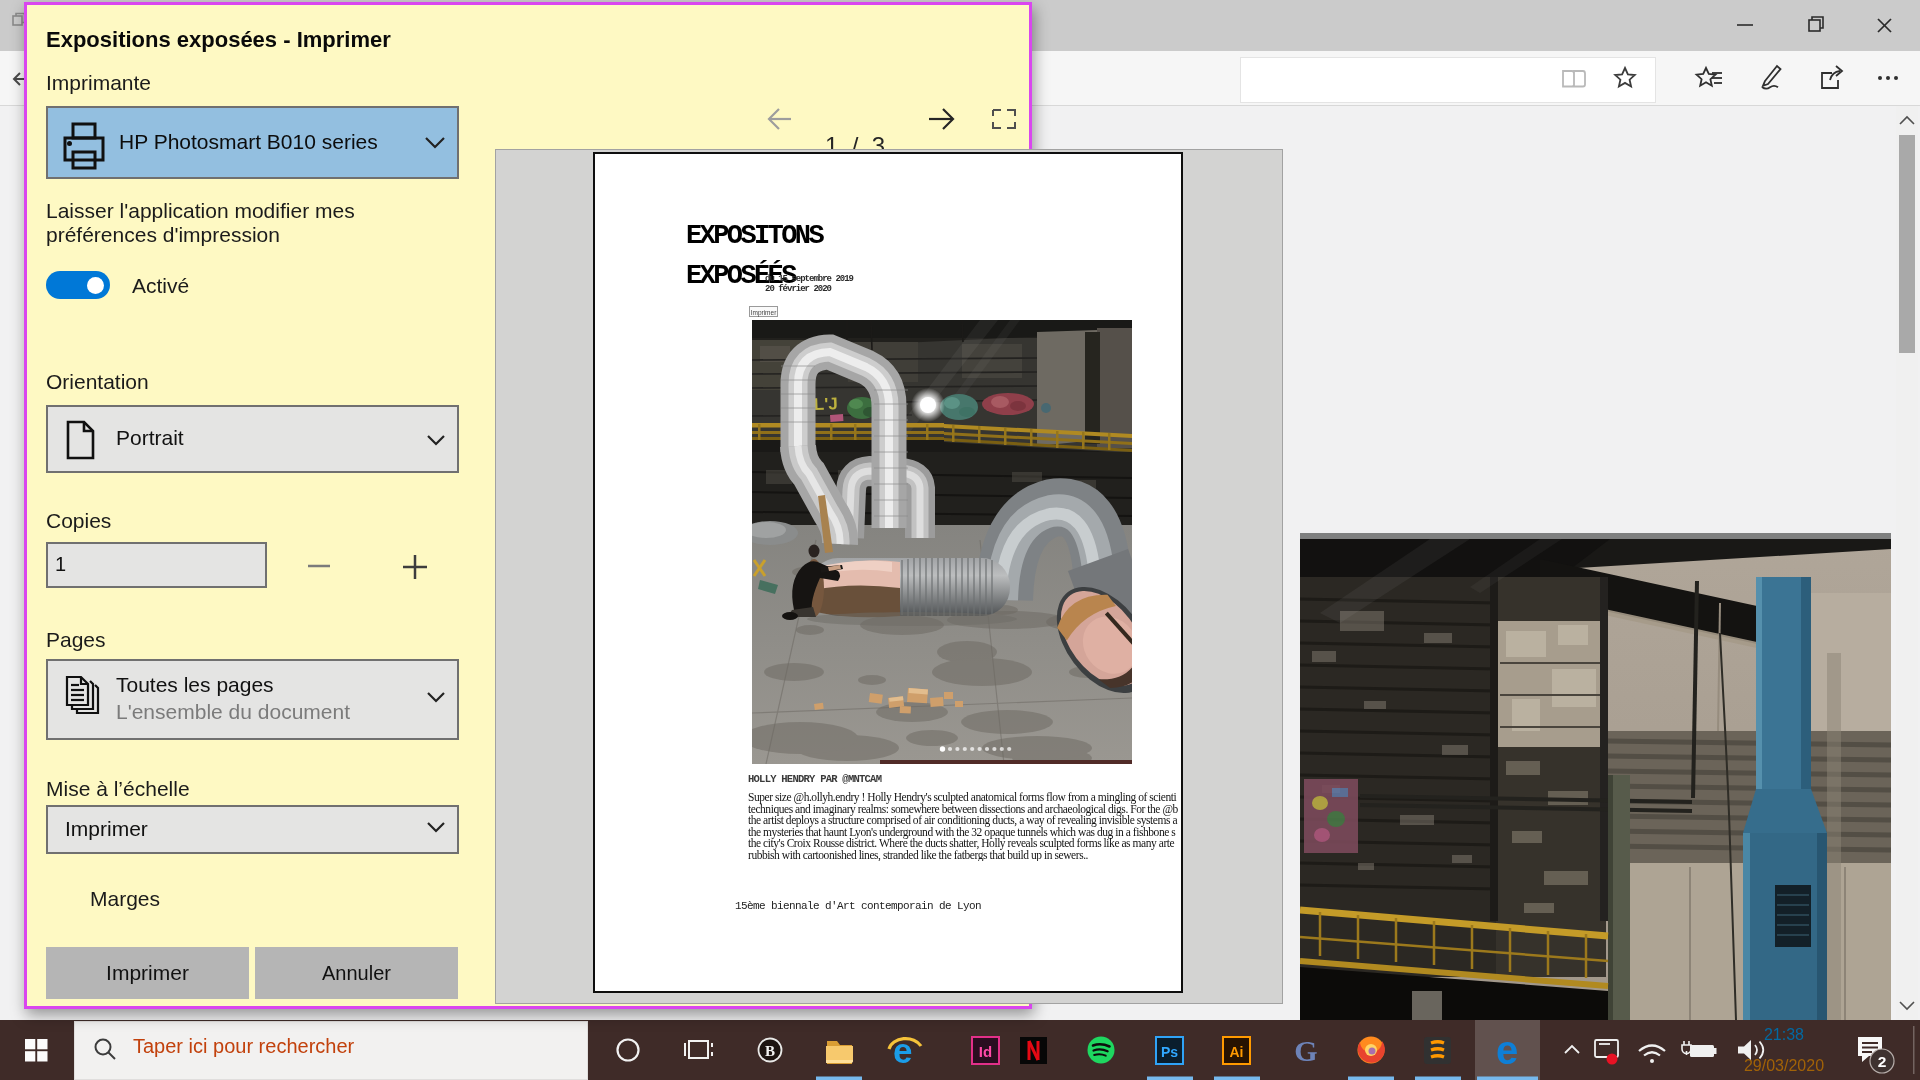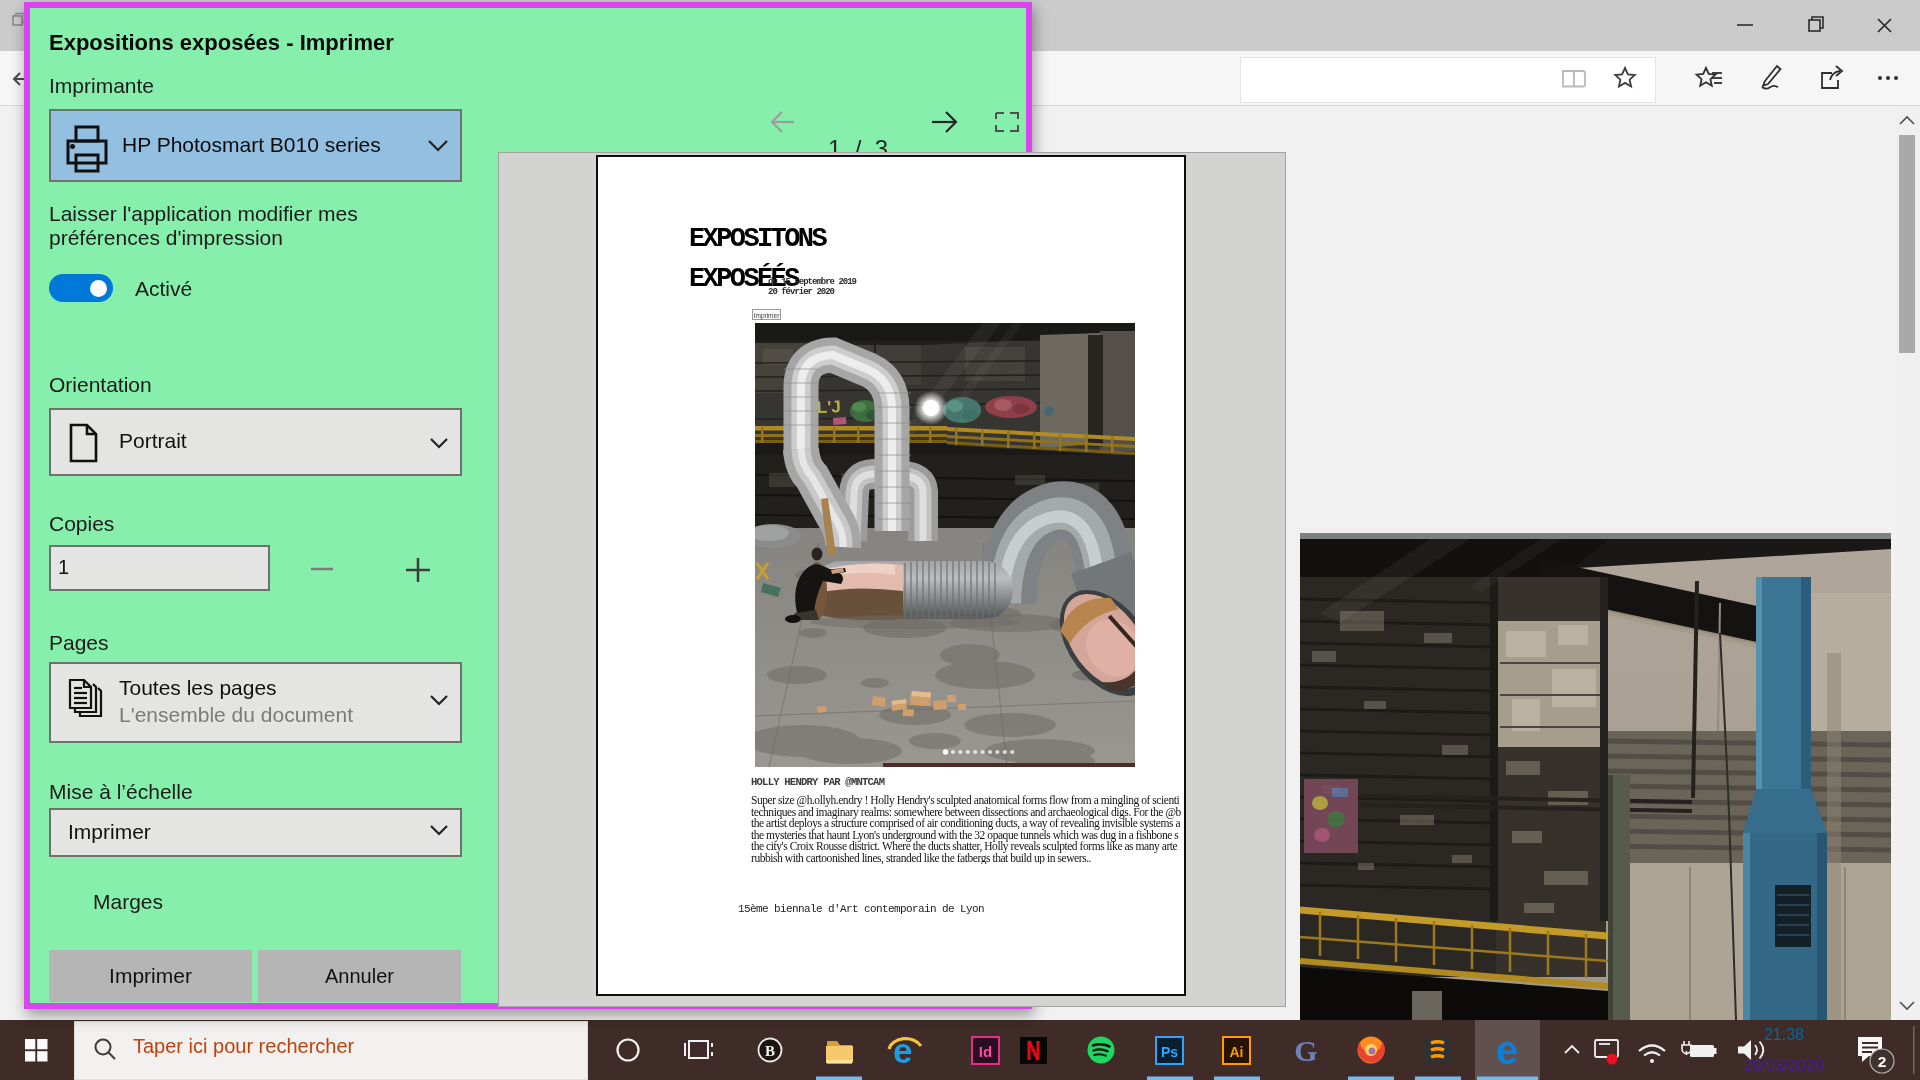--- a/index.html
+++ b/index.html
@@ -5,21 +5,21 @@
 .abs{position:absolute;}
 
 #titlebar{left:0;top:0;width:1920px;height:51px;background:#cbcbcb;}
 #toolbar{left:0;top:51px;width:1920px;height:54px;background:#f6f6f6;border-bottom:1px solid #d8d8d8;}
 #addr{left:1240px;top:57px;width:414px;height:44px;background:#fff;border:1px solid #e4e4e4;}
 #pagearea{left:0;top:106px;width:1920px;height:914px;background:#f1f1f2;}
 
 #sbtrack{left:1896px;top:106px;width:22px;height:914px;background:#f0f0f0;}
 #sbthumb{left:1899px;top:135px;width:16px;height:218px;background:#a9a9a9;}
 
-#dlg{left:24px;top:2px;width:1008px;height:1007px;background:#86efac;border:6px solid #d946ef;box-shadow:2px 6px 14px rgba(0,0,0,.38);box-sizing:border-box;}
+#dlg{left:24px;top:2px;width:1008px;height:1007px;background:#fef9c3;border:3px solid #d946ef;box-shadow:2px 6px 14px rgba(0,0,0,.38);box-sizing:border-box;}
 .lbl{font-size:21px;color:#1b1b1b;}
 .box{position:absolute;background:#e4e4e3;border:2px solid #707070;box-sizing:border-box;}
 #dtitle{left:19px;top:22px;font-size:22px;font-weight:bold;color:#0a0a0a;}
 
 #pvbox{left:468px;top:144px;width:788px;height:855px;background:#d3d3d2;border:1px solid #a2a2a2;box-sizing:border-box;}
 #ppage{left:566px;top:147px;width:590px;height:841px;background:#fff;border:2px solid #0e0e0e;box-sizing:border-box;}
 
 #taskbar{left:0;top:1020px;width:1920px;height:60px;background:#3f2b28;}
 #tsearch{left:74px;top:1021px;width:514px;height:59px;background:#f2f1f0;border:1px solid #e0dedd;box-sizing:border-box;}
 .mono{font-family:"Liberation Mono",monospace;}
@@ -239,21 +239,21 @@
   <g stroke="#4a4a4a" stroke-width="2" fill="none">
     <line x1="14" y1="79" x2="26" y2="79"></line>
     <path d="M20 73 l-6 6 6 6"></path>
   </g>
 </svg>
 
 <div class="abs" id="taskbar"></div>
 <div class="abs" id="tsearch"></div>
 <div class="abs" style="left:133px;top:1035px;font-size:20px;color:#c2410c;">Taper ici pour rechercher</div>
 <div class="abs" style="left:1754px;top:1026px;width:60px;text-align:center;font-size:16px;color:#0369a1;">21:38</div>
-<div class="abs" style="left:1734px;top:1057px;width:100px;text-align:center;font-size:16px;color:#4c1d95;">29/03/2020</div>
+<div class="abs" style="left:1734px;top:1057px;width:100px;text-align:center;font-size:16px;color:#a16207;">29/03/2020</div>
 <svg class="abs" style="left:0;top:1020px;width:1920px;height:60px" viewBox="0 0 1920 60">
 
   <g fill="#fcfcfc">
     <rect x="25" y="19" width="10.3" height="10.3"></rect>
       <rect x="37.2" y="19" width="10.3" height="10.3"></rect>
     <rect x="25" y="31.2" width="10.3" height="10.3"></rect>
       <rect x="37.2" y="31.2" width="10.3" height="10.3"></rect>
   </g>
 
   <g stroke="#3c3c3c" stroke-width="2" fill="none">

